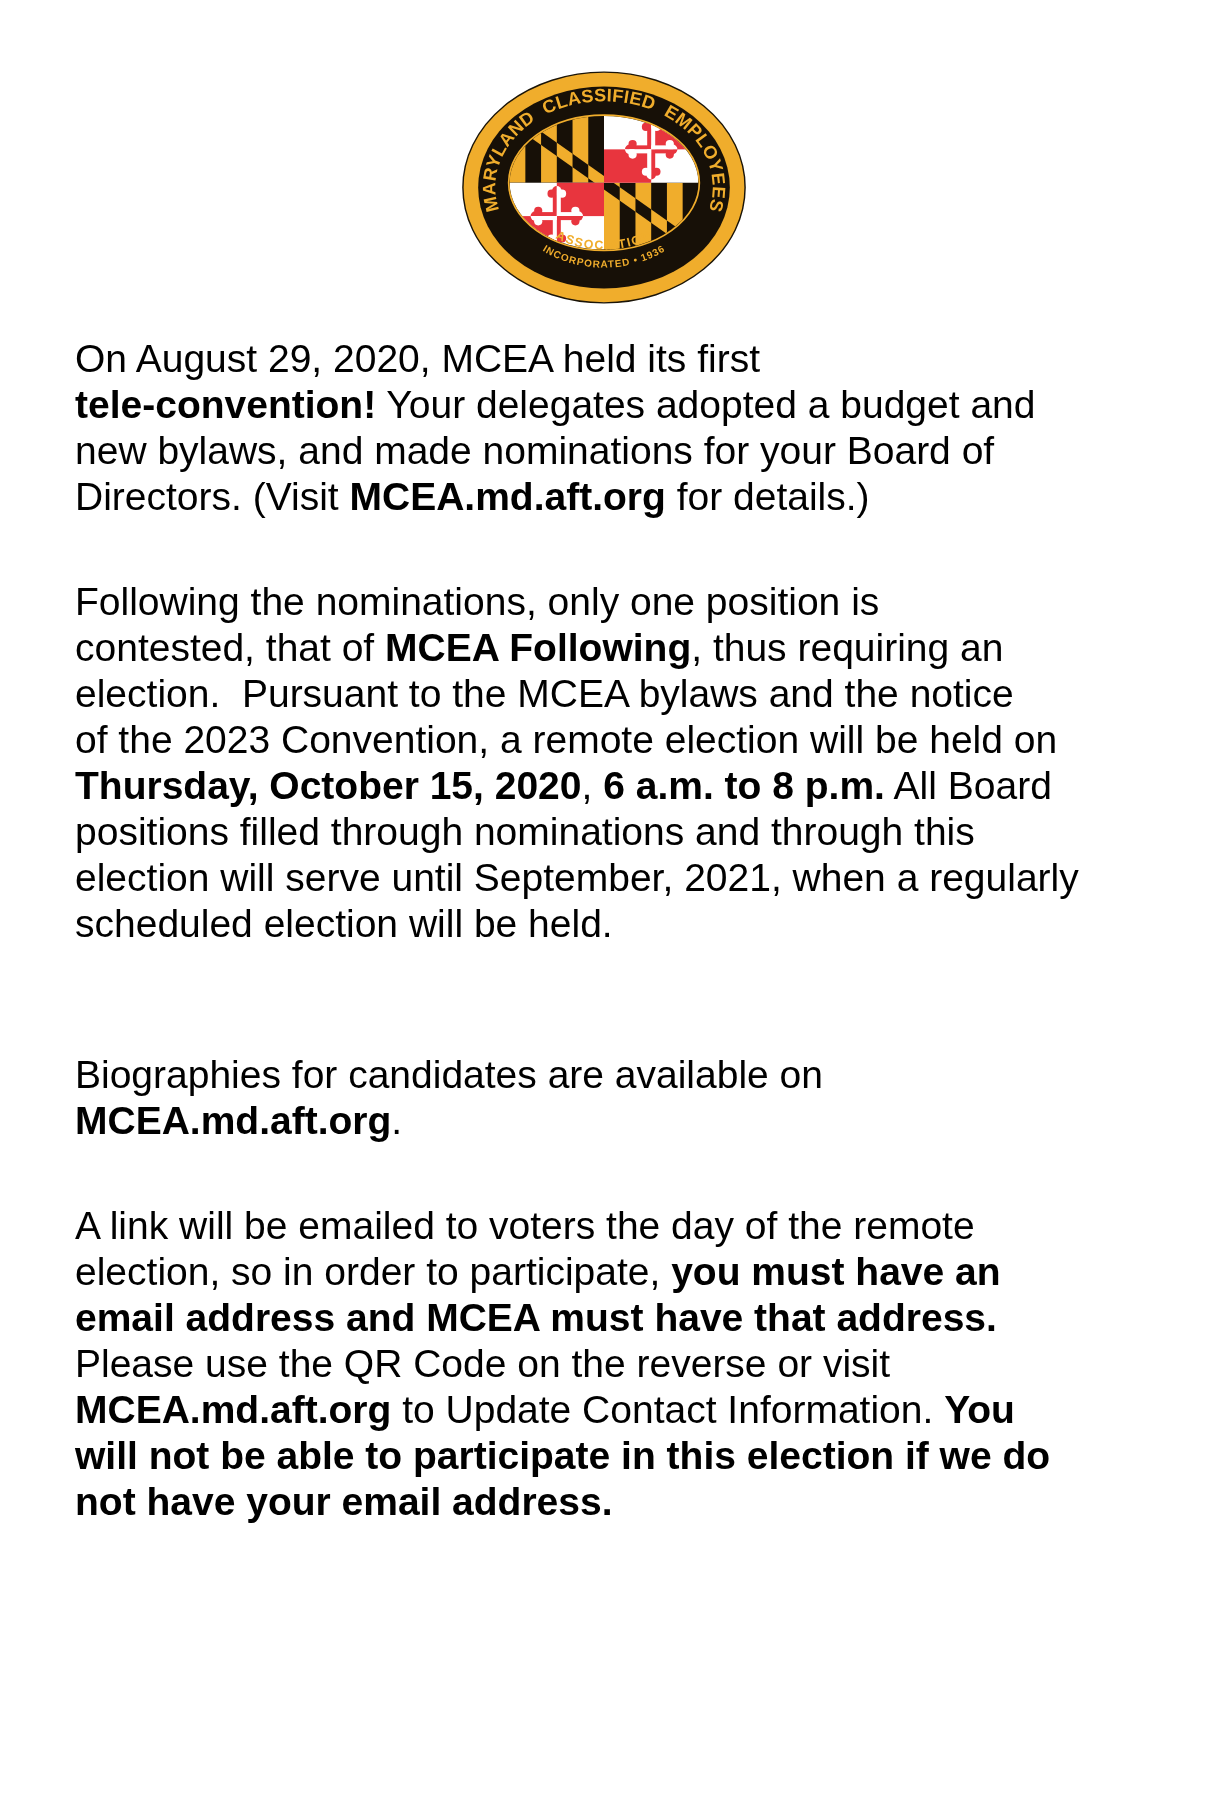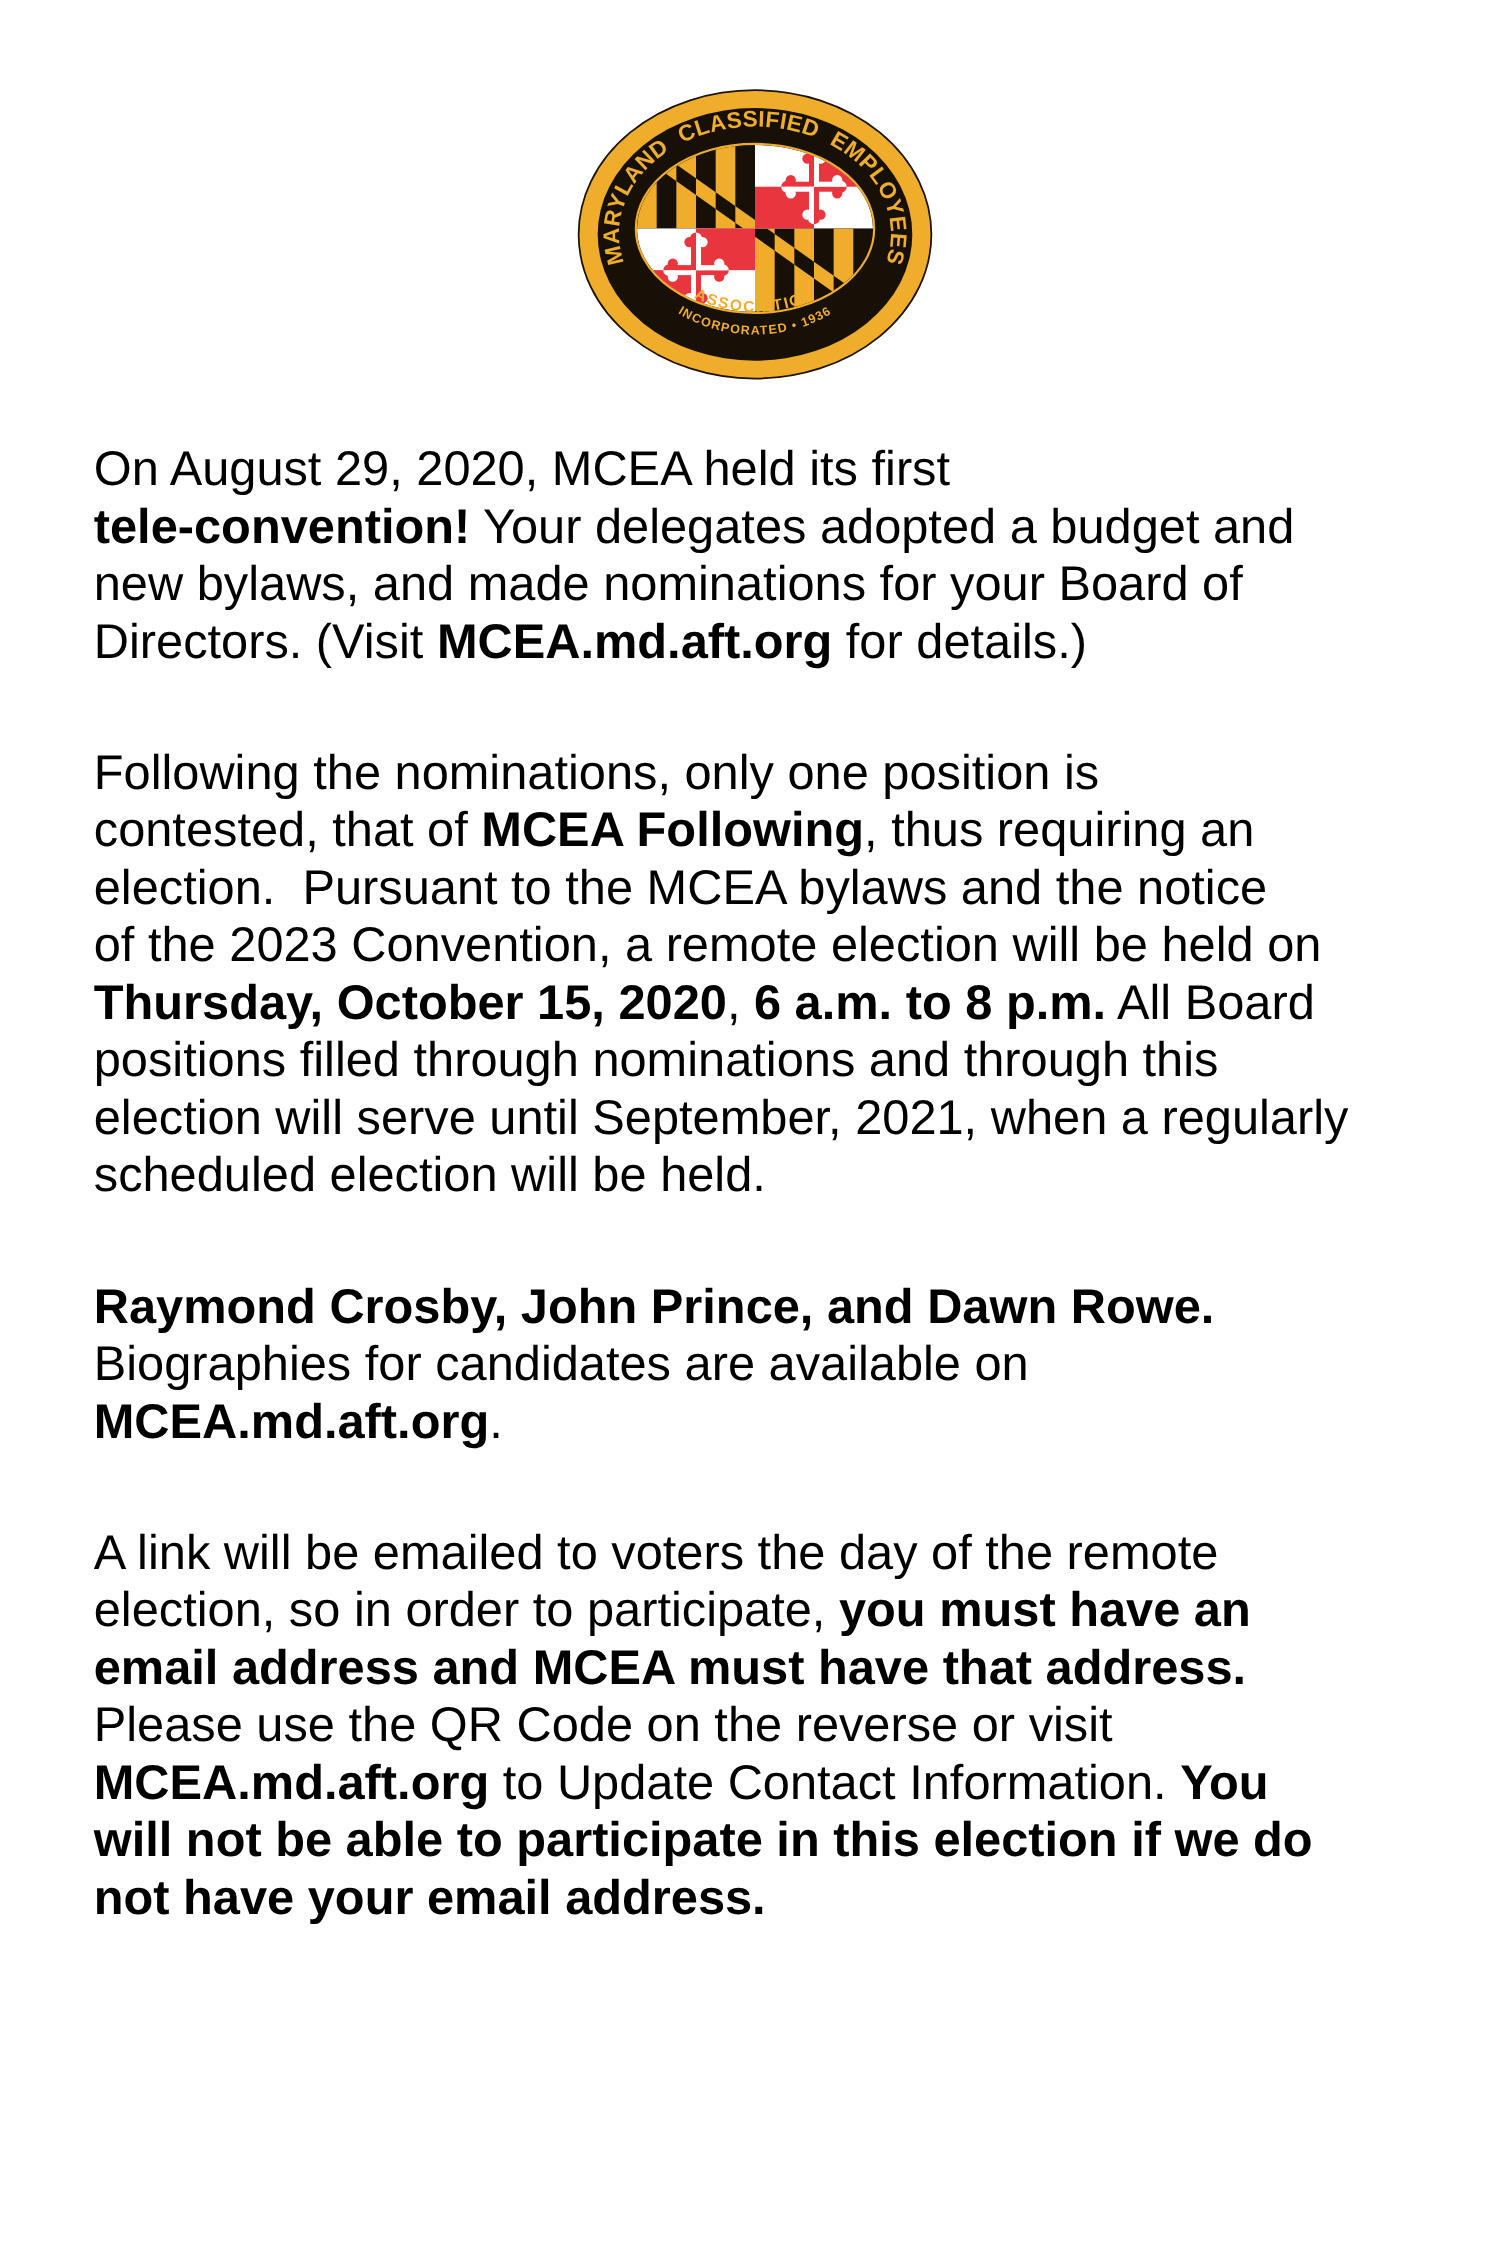--- a/index.html
+++ b/index.html
@@ -6,21 +6,21 @@
   .page {
     position:relative; width:1208px; height:1800px; background:#ffffff;
     font-family:"Liberation Sans", sans-serif; color:#000000; overflow:hidden;
   }
   .logo { display:block; margin:70px auto 0 auto; }
   .logo text { font-family:"Liberation Sans", sans-serif; font-weight:bold; }
   .headline {
     margin:48px 75px 0 75px; width:1058px; text-align:center;
     font-size:48px; line-height:52px; font-weight:normal; white-space:pre-wrap;
   }
-  .body-text { margin:48px 0 0 75px; width:1058px; font-size:39px; line-height:46px; }
+  .body-text { margin:31px 0 0 75px; width:1058px; font-size:39px; line-height:46px; }
   .para { margin:0 0 59px 0; white-space:pre-wrap; }
   .b { font-weight:bold; }
 </style>
 </head>
 <body>
 
 <div class="page">
 
   <svg class="logo" width="286" height="235" viewBox="0 0 300 246">
     <defs>
@@ -134,21 +134,21 @@
 new bylaws, and made nominations for your Board of
 Directors. (Visit </span><span class="b">MCEA.md.aft.org</span><span> for details.)</span></p>
     <p class="para"><span>Following the nominations, only one position is
 contested, that of </span><span class="b">MCEA Following</span><span>, thus requiring an
 election.  Pursuant to the MCEA bylaws and the notice
 of the 2023 Convention, a remote election will be held on
 </span><span class="b">Thursday, October 15, 2020</span><span>, </span><span class="b">6 a.m. to 8 p.m.</span><span> All Board
 positions filled through nominations and through this
 election will serve until September, 2021, when a regularly
 scheduled election will be held.</span></p>
-    <p class="para"><span class="b">Raymond Crosby, John Prince, and Dawn Rowe.</span><span>
+    <p class="para"><span>
 Biographies for candidates are available on
 </span><span class="b">MCEA.md.aft.org</span><span>.</span></p>
     <p class="para"><span>A link will be emailed to voters the day of the remote
 election, so in order to participate, </span><span class="b">you must have an
 email address and MCEA must have that address.</span><span>
 Please use the QR Code on the reverse or visit
 </span><span class="b">MCEA.md.aft.org</span><span> to Update Contact Information. </span><span class="b">You
 will not be able to participate in this election if we do
 not have your email address.</span></p>
   </div>

